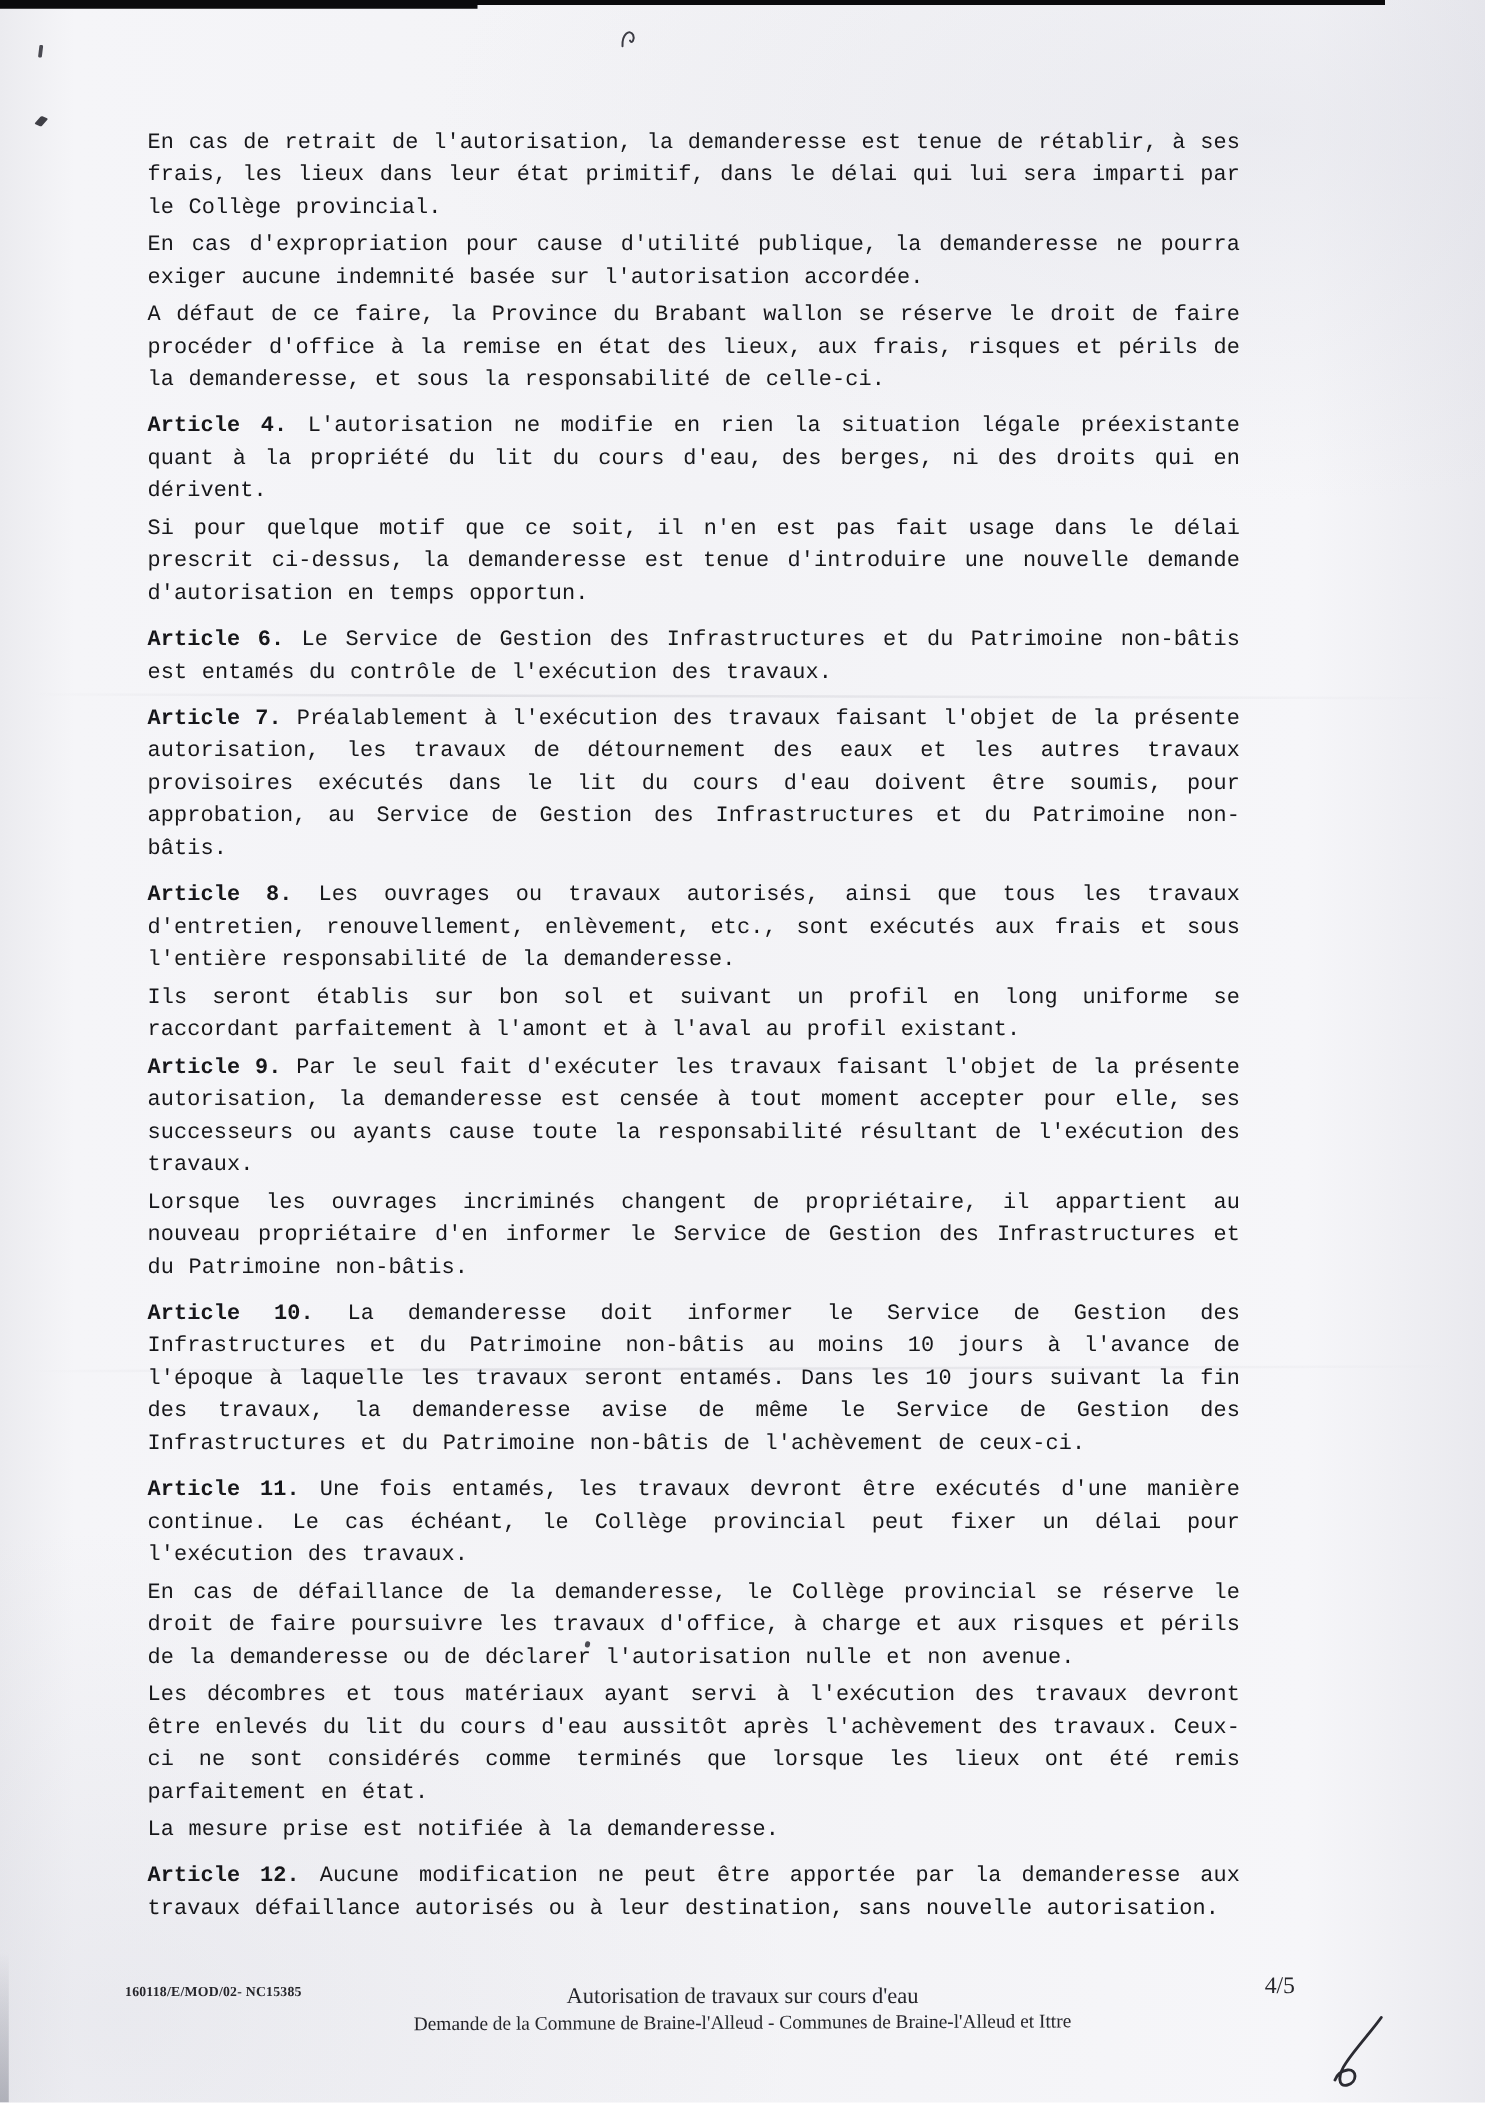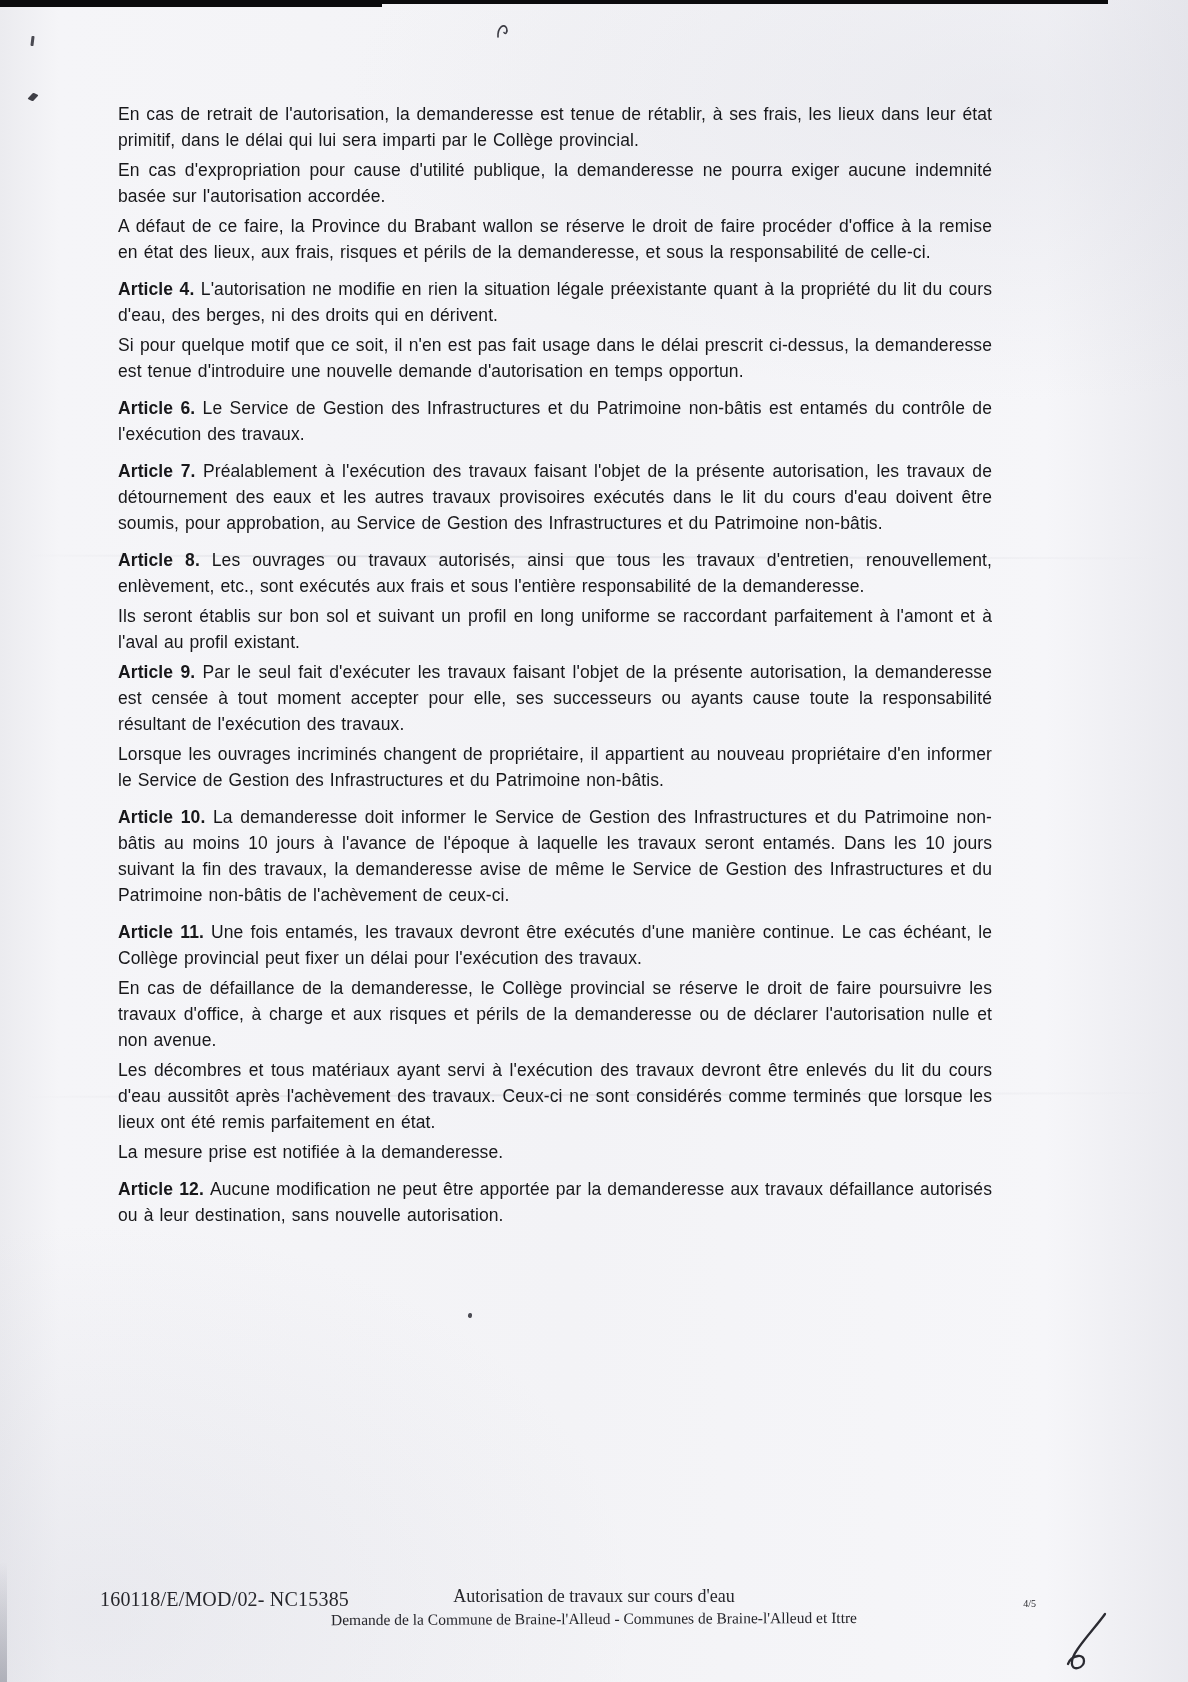--- a/index.html
+++ b/index.html
@@ -21,33 +21,33 @@
   .crease.c1{top:556px;transform:rotate(.15deg);}
   .crease.c2{top:1094px;transform:rotate(-.2deg);}
   .mark-apostrophe{position:absolute;left:31px;top:36px;width:3px;height:10px;background:#4a4a52;transform:rotate(7deg);border-radius:1px;}
   .mark-left-dot{position:absolute;left:30px;top:93px;width:6px;height:8px;background:#3f3f46;transform:rotate(24deg) skewX(-18deg);border-radius:1px;}
   .mark-squiggle{position:absolute;left:495px;top:20px;}
   .mark-small-dot{position:absolute;left:468px;top:1313px;width:4px;height:5px;background:#4c4c54;border-radius:2px;transform:rotate(12deg);}
 
   
   .body-text{position:absolute;left:118px;top:101px;width:874px;color:#17171a;}
   .para{margin:0 0 4px;font-size:17.5px;line-height:26px;text-align:justify;
-    letter-spacing:.1px;word-spacing:1px;}
+    letter-spacing:.1px;word-spacing:1px;font-family:Liberation Mono, monospace;}
   .para.sp-lg{margin-top:11px;}
   .lbl{font-weight:700;}
   .lbl:empty{display:none;}
   .lbl::after{content:" ";}
 
   
   .footer{position:absolute;left:0;top:1578px;width:1188px;height:104px;
     font-family:"Liberation Serif","DejaVu Serif",serif;color:#26262b;}
-  .footer-ref{position:absolute;left:100px;top:10px;font-size:20px;letter-spacing:.2px;}
+  .footer-ref{position:absolute;left:100px;top:10px;font-size:11px;letter-spacing:.2px;font-weight:bold;}
   .footer-title{position:absolute;left:0;top:8px;width:100%;text-align:center;font-size:18px;}
   .footer-subtitle{position:absolute;left:0;top:32px;width:100%;text-align:center;font-size:15.5px;transform:rotate(-.25deg);}
-  .footer-page{position:absolute;right:152px;top:20px;font-size:10px;}
+  .footer-page{position:absolute;right:152px;top:0;font-size:19px;}
   .signature{position:absolute;left:1052px;top:1610px;width:64px;height:64px;}
 </style>
 </head>
 <body>
 
 <div class="top-edge"></div>
 <div class="top-edge-thick"></div>
 <div class="left-edge-shade"></div>
 <div class="crease c1"></div>
 <div class="crease c2"></div>

